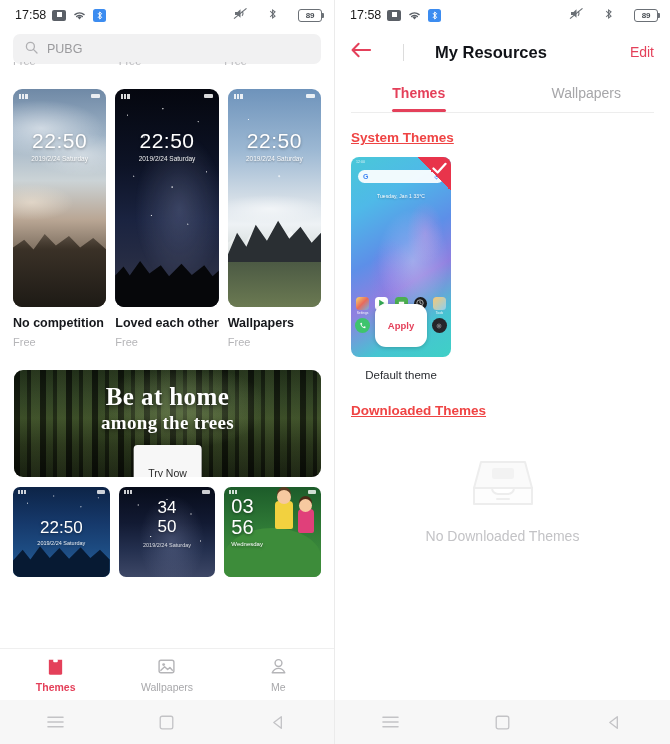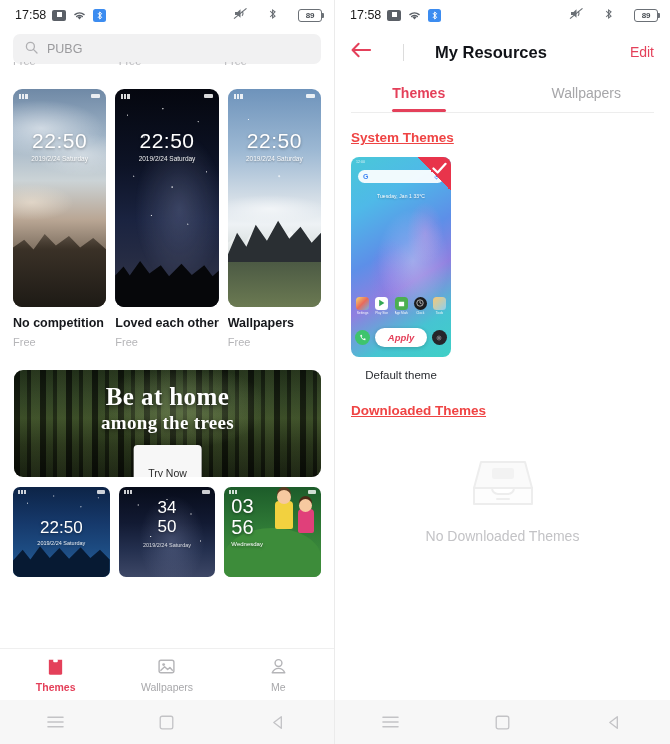--- a/index.html
+++ b/index.html
@@ -235,23 +235,23 @@
   .defcard .dock { position:absolute; bottom:42px; left:5px; right:5px;
                    display:flex; justify-content:space-between; }
   .dock .app { width:13px; }
   .dock .sq { width:13px; height:13px; border-radius:3.5px; }
   .dock .nm { font-size:3.2px; color:#fff; text-align:center; margin-top:1.5px;
               white-space:nowrap; overflow:hidden; opacity:.9; }
   .defcard .botrow { position:absolute; bottom:10px; left:4px; right:4px;
                      display:flex; align-items:center; justify-content:space-between; }
   .circ { width:15px; height:15px; border-radius:50%;
           display:flex; align-items:center; justify-content:center; }
-  .applybtn { background:#fff; border-radius:11px; padding:4px 13px;
+  .applybtn { background:#fff; border-radius:11px; padding:16px 13px;
               font-size:9.5px; font-weight:700; color:#e4405a;
-              box-shadow:0 1px 4px rgba(0,0,0,.2);font-style:italic; }
+              box-shadow:0 1px 4px rgba(0,0,0,.2); }
   .defcard .corner { position:absolute; top:0; right:0; width:34px; height:34px;
                      background:linear-gradient(225deg,#e8344b 0 50%, transparent 50%); }
   .defcard .corner svg { position:absolute; top:5px; right:4px; }
   .defname { text-align:center; font-size:11.5px; color:#2a2c31; margin-top:12px; }
 
   .empty { margin-top:34px; display:flex; flex-direction:column;
            align-items:center; }
   .empty .lbl { font-size:14px; color:#c3c3c6; margin-top:18px; }
 </style>
 </head>

